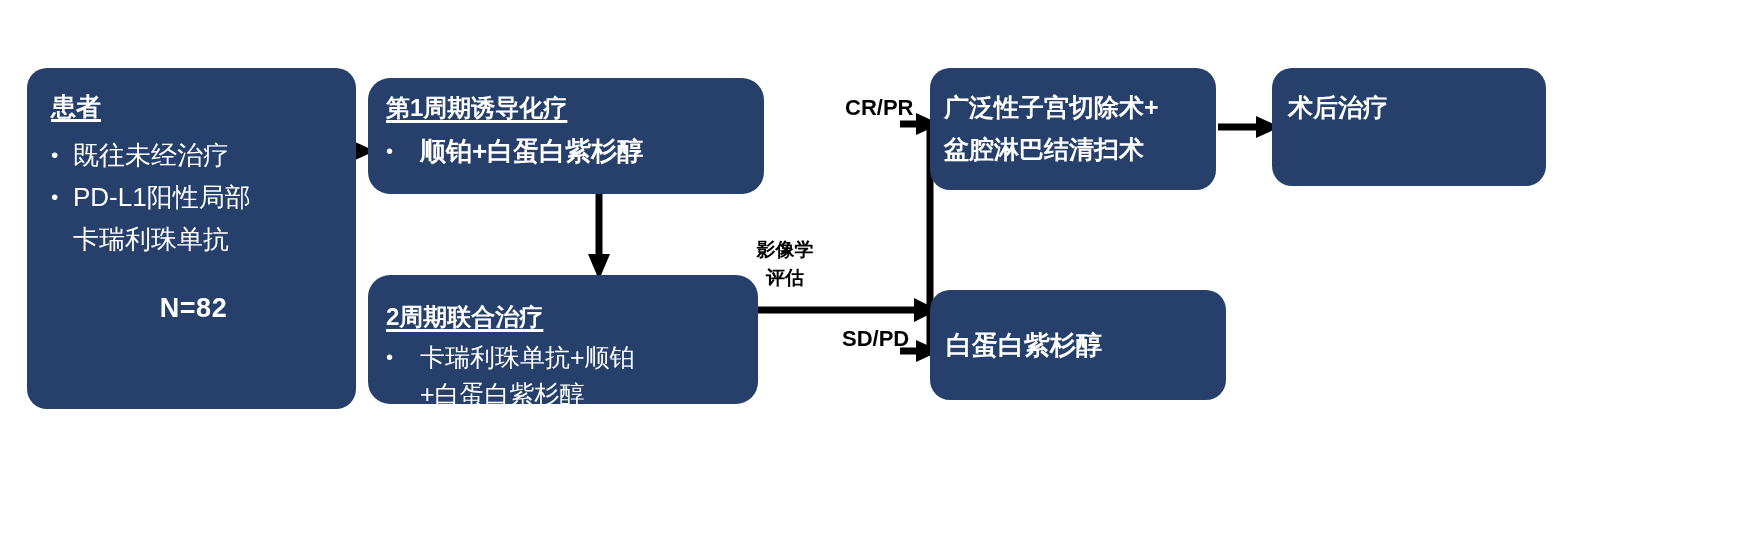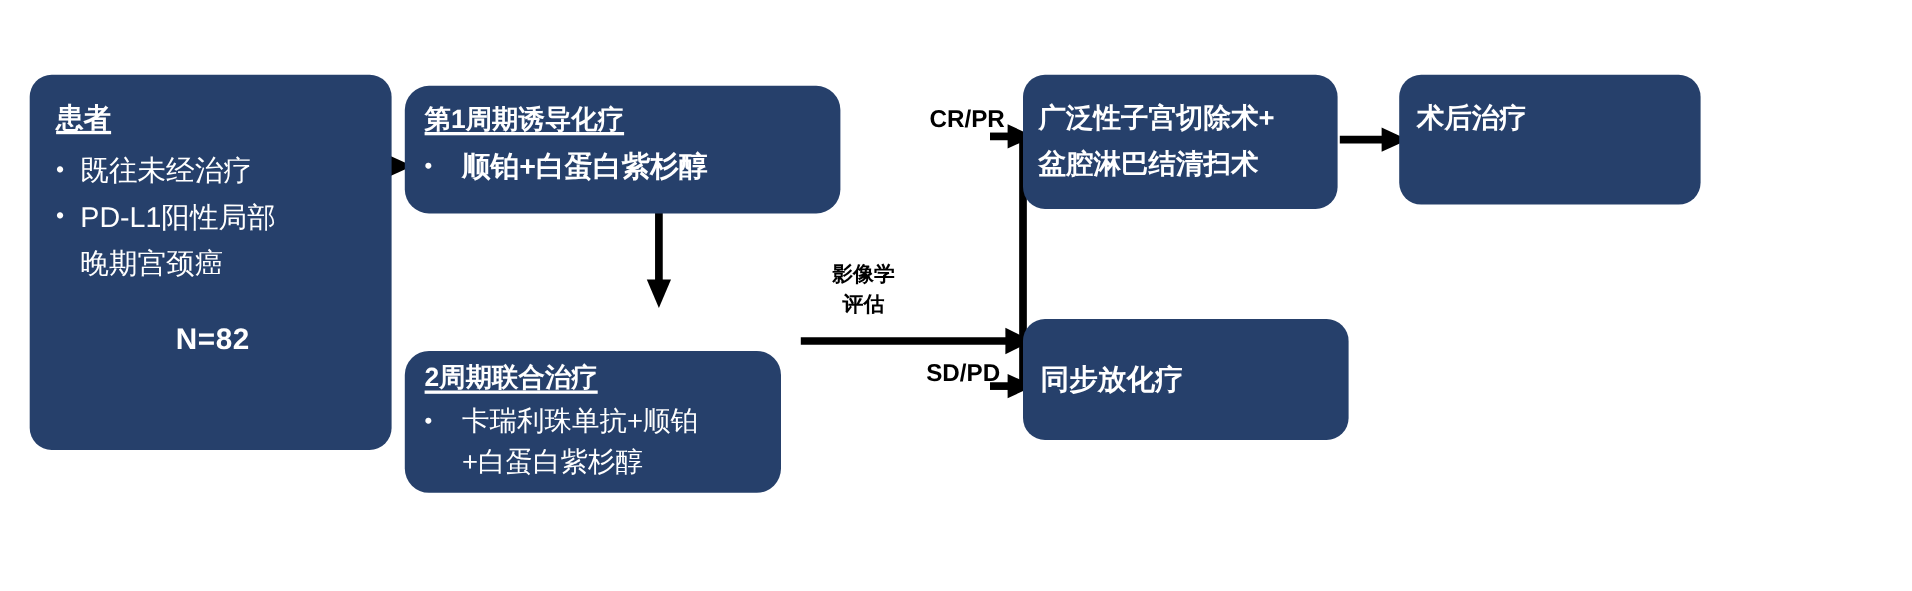--- a/index.html
+++ b/index.html
@@ -75,24 +75,23 @@
     padding: 14px 12px 0 18px;
   }
   #box-induction .node-title { font-size: 24px; }
   #box-induction .bullet-row { margin-top: 8px; }
   #box-induction .bullet-dot { width: 34px; font-size: 20px; line-height: 38px; }
   #box-induction .node-line { font-size: 26px; line-height: 38px; font-weight: bold; }
 
   
   #box-combo {
     left: 368px; top: 275px;
-    width: 342px; height: 129px;
+    width: 390px; height: 129px;
     border-radius: 22px;
-    padding: 8px 12px 0 18px;
-    margin-top: 44px;
+    padding: 26px 12px 0 18px;
   }
   #box-combo .node-title { font-size: 24px; }
   #box-combo .bullet-row { margin-top: 6px; }
   #box-combo .bullet-dot { width: 34px; font-size: 20px; line-height: 37px; }
   #box-combo .node-line { font-size: 25px; line-height: 37px; }
   #box-combo .cont-line { margin-left: 34px; font-size: 25px; line-height: 37px; color:#fff; white-space: nowrap; }
 
   
   #box-surgery {
     left: 930px; top: 68px;
@@ -220,21 +219,21 @@
     <div class="node-title">患者</div>
     <div class="plist">
       <div class="bullet-row">
         <span class="bullet-dot">•</span>
         <span class="node-line">既往未经治疗</span>
       </div>
       <div class="bullet-row">
         <span class="bullet-dot">•</span>
         <span class="node-line">PD-L1阳性局部</span>
       </div>
-      <div class="cont-line">晚期宫颈癌</div>
+      <div class="cont-line">卡瑞利珠单抗</div>
     </div>
     <div class="nvalue">N=82</div>
   </div>
 
   <div class="node" id="box-induction">
     <div class="node-title">第1周期诱导化疗</div>
     <div class="bullet-row">
       <span class="bullet-dot">•</span>
       <span class="node-line">顺铂+白蛋白紫杉醇</span>
     </div>
@@ -252,16 +251,16 @@
   <div class="node" id="box-surgery">
     <div class="node-line">广泛性子宫切除术+</div>
     <div class="node-line">盆腔淋巴结清扫术</div>
   </div>
 
   <div class="node" id="box-nccn">
     <div class="node-line">术后治疗</div>
   </div>
 
   <div class="node" id="box-crt">
-    <div class="node-line">同步放化疗</div>
+    <div class="node-line">白蛋白紫杉醇</div>
   </div>
 
 </div>
 
 </body></html>

